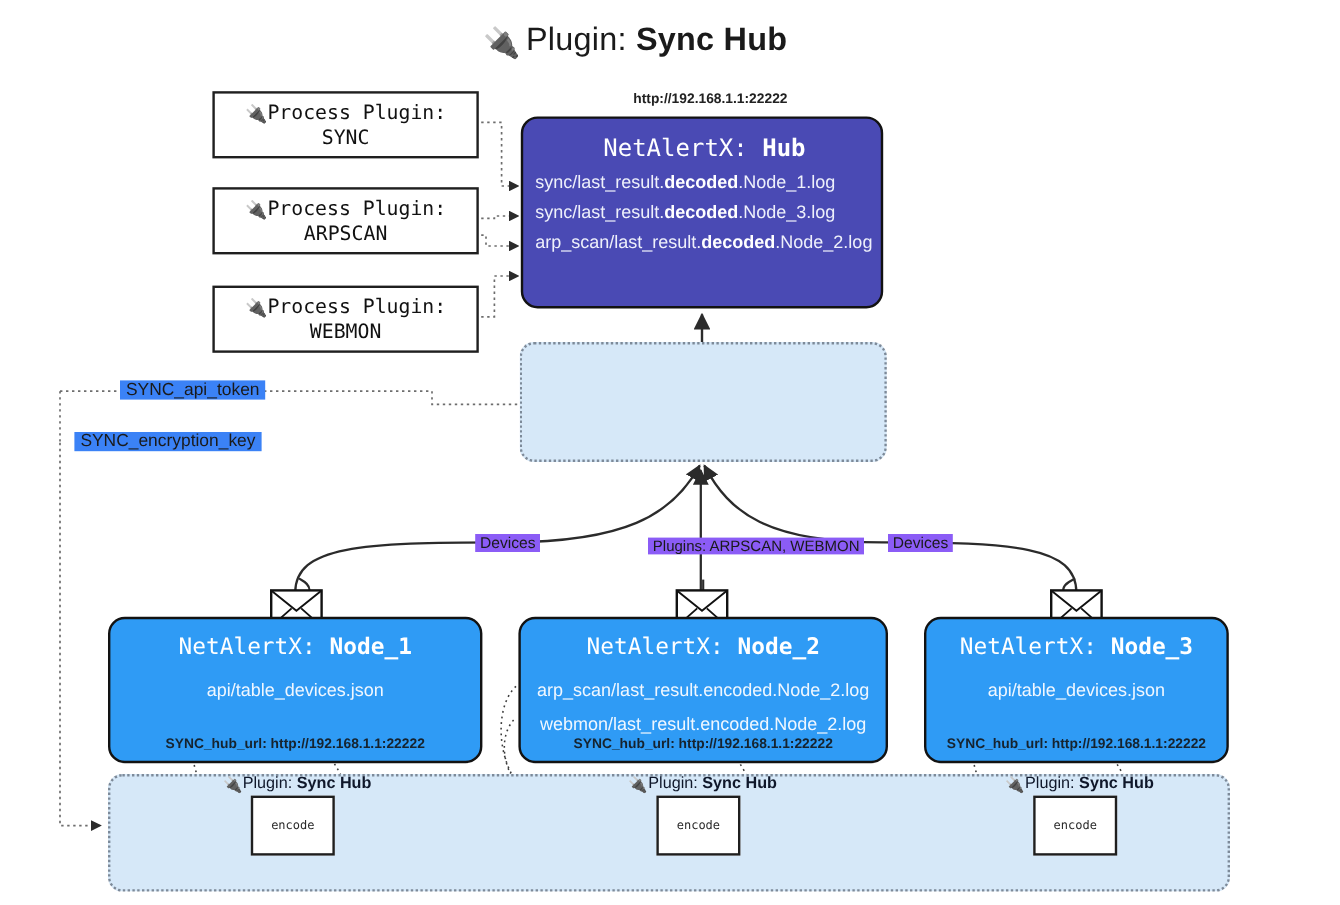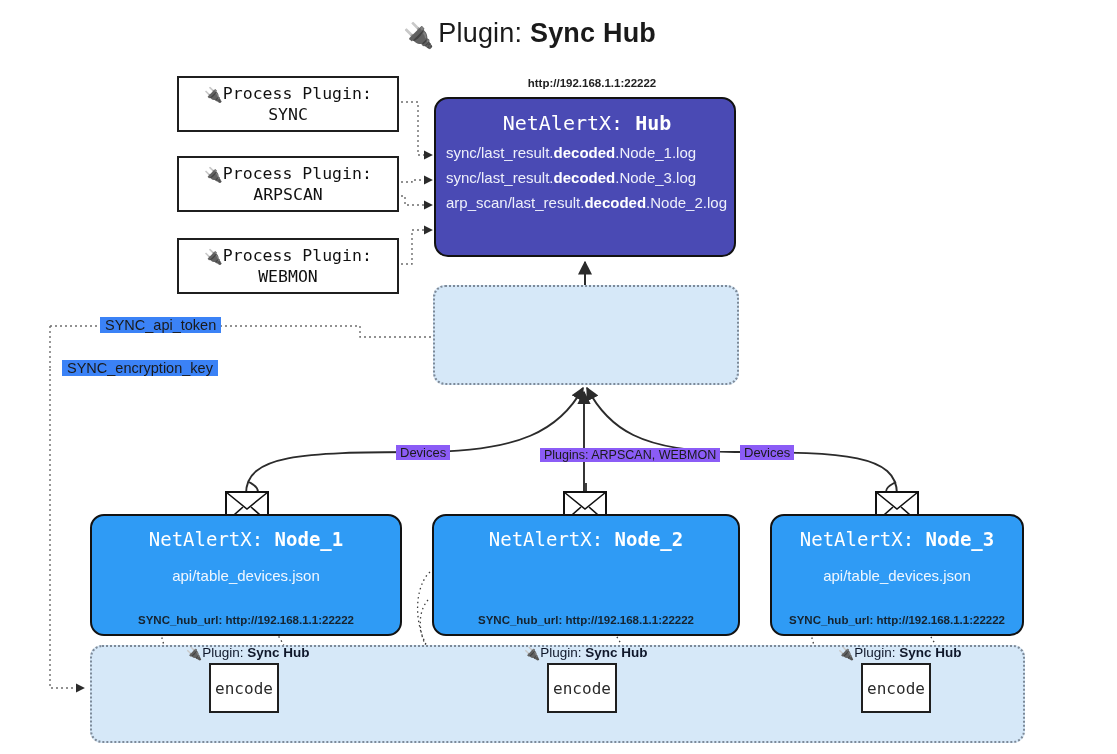--- a/index.html
+++ b/index.html
@@ -57,21 +57,21 @@
              font-size:11.5px;font-weight:bold;color:#16232e;white-space:nowrap;}
 
   
   .encode-group{position:absolute;left:90px;top:645px;width:935px;height:98px;
                 background:#d6e8f8;border:2px dotted #7d8a99;border-radius:12px;box-sizing:border-box;}
   .enc-cap{position:absolute;font-size:13.5px;color:#0f172a;white-space:nowrap;}
   .enc-cap .strong{font-weight:bold;}
   .enc-cap .plug{font-family:"DejaVu Sans",sans-serif;font-size:13px;vertical-align:-1px;}
   .enc-box{position:absolute;width:70px;height:50px;background:#fff;border:2px solid #1f1f1f;
            box-sizing:border-box;display:flex;align-items:center;justify-content:center;
-           font-family:"DejaVu Sans Mono","Liberation Mono",monospace;font-size:16px;color:#2a2a2a;}
+           font-family:"DejaVu Sans Mono","Liberation Mono",monospace;font-size:10px;color:#2a2a2a;}
 
   
   .edgelbl{position:absolute;font-size:13px;color:#1a1a1a;background:#8b5cf6;padding:0 4px;white-space:nowrap;}
   .edgelbl.small{font-size:12.5px;}
 </style>
 </head>
 <body>
 
 <div class="canvas">
 
@@ -205,20 +205,24 @@
     <div class="node-body">
       <div class="node-line">api/table_devices.json</div>
     </div>
     <div class="node-foot">SYNC_hub_url: http://192.168.1.1:22222</div>
   </div>
 
   <div class="node" style="left:432px;top:514px;width:308px;height:122px;">
     <div class="node-title">
       <span>NetAlertX:</span> <span class="strong">Node_2</span>
     </div>
+    <div class="node-body">
+      <div class="node-line">arp_scan/last_result.encoded.Node_2.log</div>
+      <div class="node-line">webmon/last_result.encoded.Node_2.log</div>
+    </div>
     <div class="node-foot">SYNC_hub_url: http://192.168.1.1:22222</div>
   </div>
 
   <div class="node" style="left:770px;top:514px;width:254px;height:122px;">
     <div class="node-title">
       <span>NetAlertX:</span> <span class="strong">Node_3</span>
     </div>
     <div class="node-body">
       <div class="node-line">api/table_devices.json</div>
     </div>

